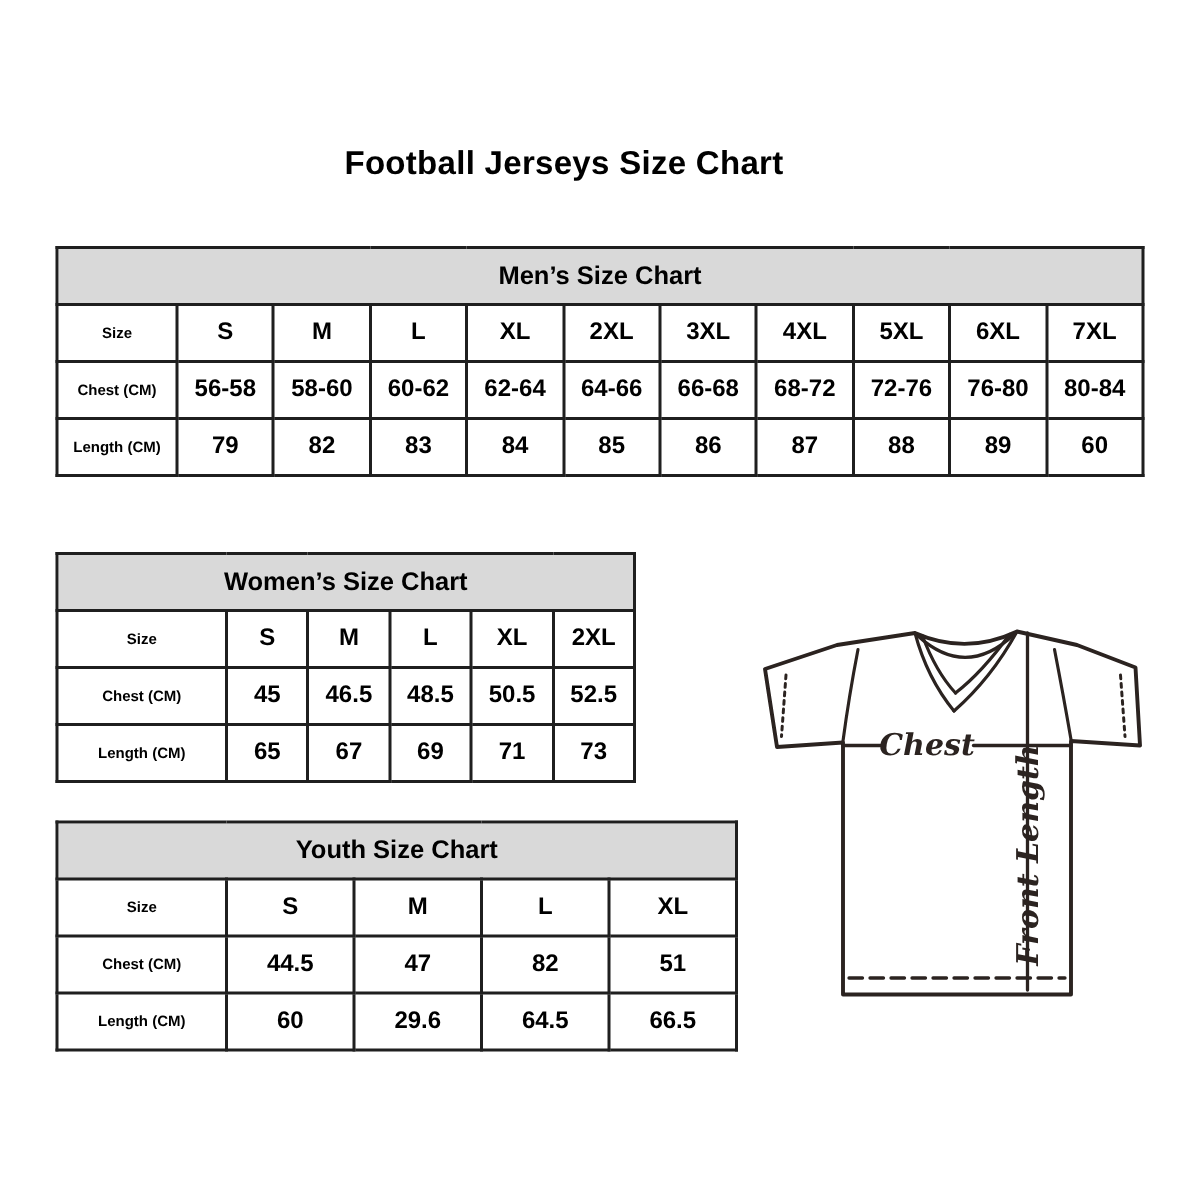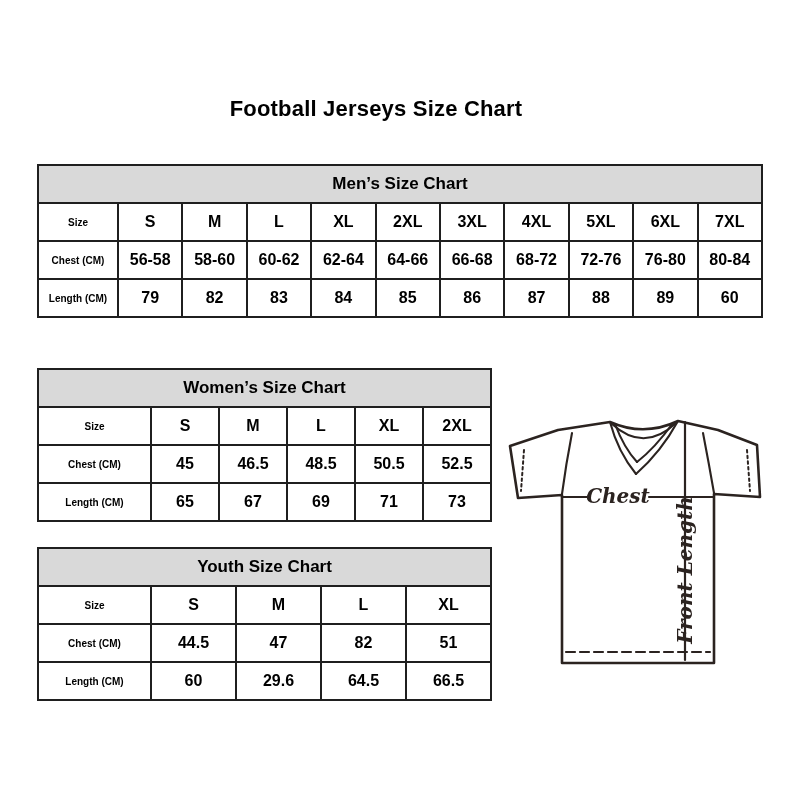--- a/index.html
+++ b/index.html
@@ -21,21 +21,21 @@
   table.chart th, table.chart td {
     border:2px solid #1f1f1f; text-align:center; vertical-align:middle;
     padding:0; height:36px; overflow:hidden;
   }
   table.chart .band {
     background:#d9d9d9; font-size:17px; font-weight:bold; height:36px;
   }
   table.chart tbody th { font-size:10px; font-weight:bold; }
   table.chart tbody td { font-size:16px; font-weight:bold; }
   .mens   { left:37px; top:148px; width:726px;margin-top:16px; }
-  .womens { left:37px; top:368px; width:455px; }
+  .womens { left:37px; top:368px; width:387px; }
   .youth  { left:37px; top:547px; width:455px;border-radius:29px; }
   .mens   col.c0 { width:80px; }
   .womens col.c0 { width:113px; }
   .youth  col.c0 { width:113px; }
   .jersey { position:absolute; left:503px; top:398px; }
   .jersey path, .jersey line {
     fill:none; stroke:#2b2320; stroke-linecap:round; stroke-linejoin:round;
   }
   .jersey .outline { stroke-width:2.6; }
   .jersey .detail  { stroke-width:2.1; }

